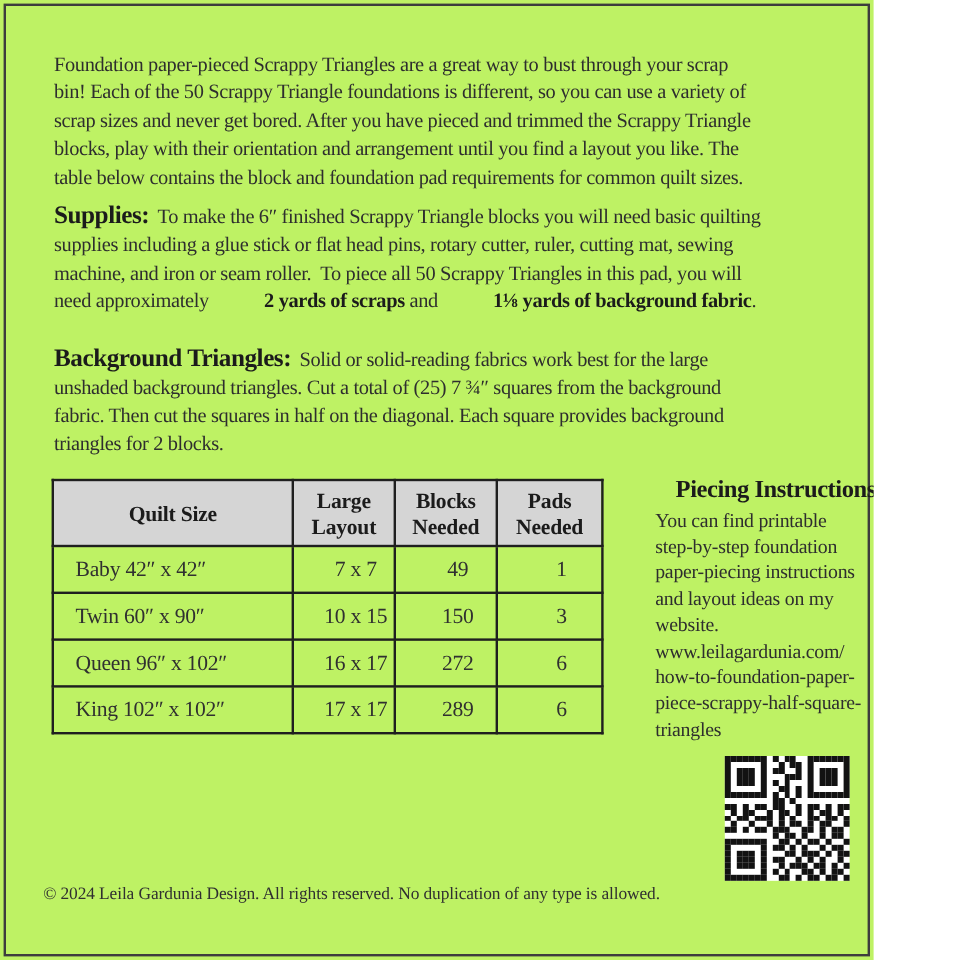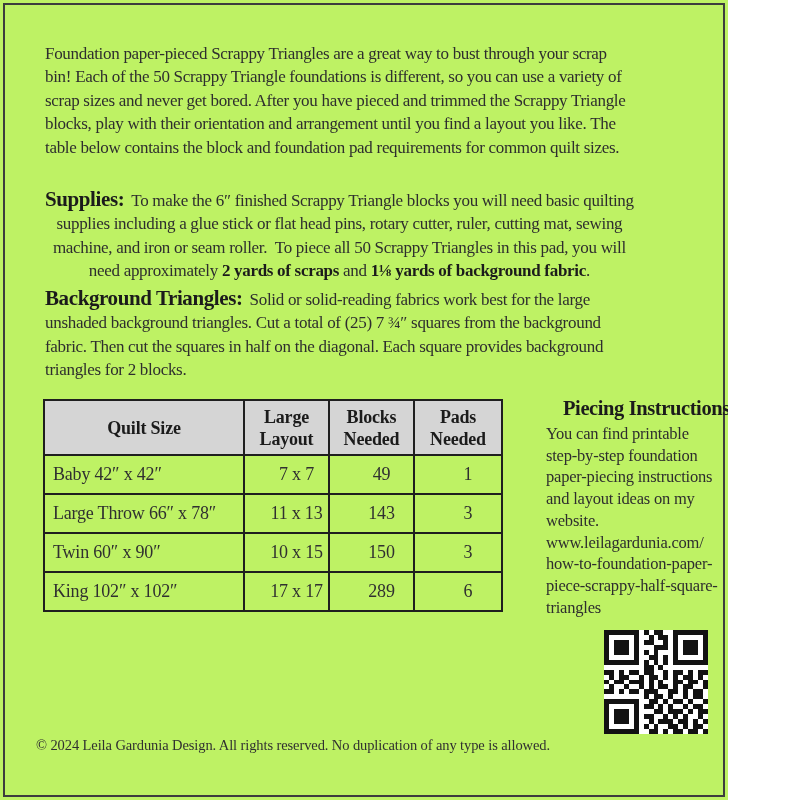--- a/index.html
+++ b/index.html
@@ -30,30 +30,30 @@
   .textblock {
     position: absolute;
     left: 45px;
     margin: 0;
     white-space: pre;
     font-size: 17px;
     line-height: 23.4px;
     letter-spacing: -0.3px;
   }
   .intro { top: 42px; }
-  .supplies { top: 188px; text-align: center; }
+  .supplies { top: 168px; }
   .bgtri { top: 287px; }
   .runin {
     font-size: 21px;
     font-weight: bold;
     color: var(--heading);
     margin-right: 7px;
     letter-spacing: -0.4px;
   }
-  .textblock b { color: var(--heading); }
+  .textblock b { color: var(--heading); margin-left: 42px; }
 
   table.qtable {
     position: absolute;
     left: 43px;
     top: 399px;
     border-collapse: collapse;
     table-layout: fixed;
   }
   .qtable th, .qtable td {
     border: 2px solid var(--grid);
@@ -69,21 +69,21 @@
     height: 55px;
     line-height: 22px;
     text-align: center;
   }
   .qtable td {
     height: 39px;
     text-align: center;
     color: #303030;
     padding-left: 20px;
   }
-  .qtable td.left { text-align: left; padding-left: 8px; }
+  .qtable td.left { text-align: left; padding-left: 18px; }
 
   .piecing {
     position: absolute;
     left: 546px;
     top: 397px;
     width: 235px;
   }
   .piecing-heading {
     margin: 0 0 3px 17px;
     font-size: 20.5px;
@@ -160,30 +160,30 @@
         </tr>
     </thead>
     <tbody>
         <tr>
           <td class="left">Baby 42″ x 42″</td>
           <td>7 x 7</td>
           <td>49</td>
           <td>1</td>
         </tr>
         <tr>
-          <td class="left">Large Throw 66″ x 78″</td>
-          <td>11 x 13</td>
-          <td>143</td>
-          <td>3</td>
-        </tr>
-        <tr>
           <td class="left">Twin 60″ x 90″</td>
           <td>10 x 15</td>
           <td>150</td>
           <td>3</td>
+        </tr>
+        <tr>
+          <td class="left">Queen 96″ x 102″</td>
+          <td>16 x 17</td>
+          <td>272</td>
+          <td>6</td>
         </tr>
         <tr>
           <td class="left">King 102″ x 102″</td>
           <td>17 x 17</td>
           <td>289</td>
           <td>6</td>
         </tr>
       </tbody>
   </table>
 

